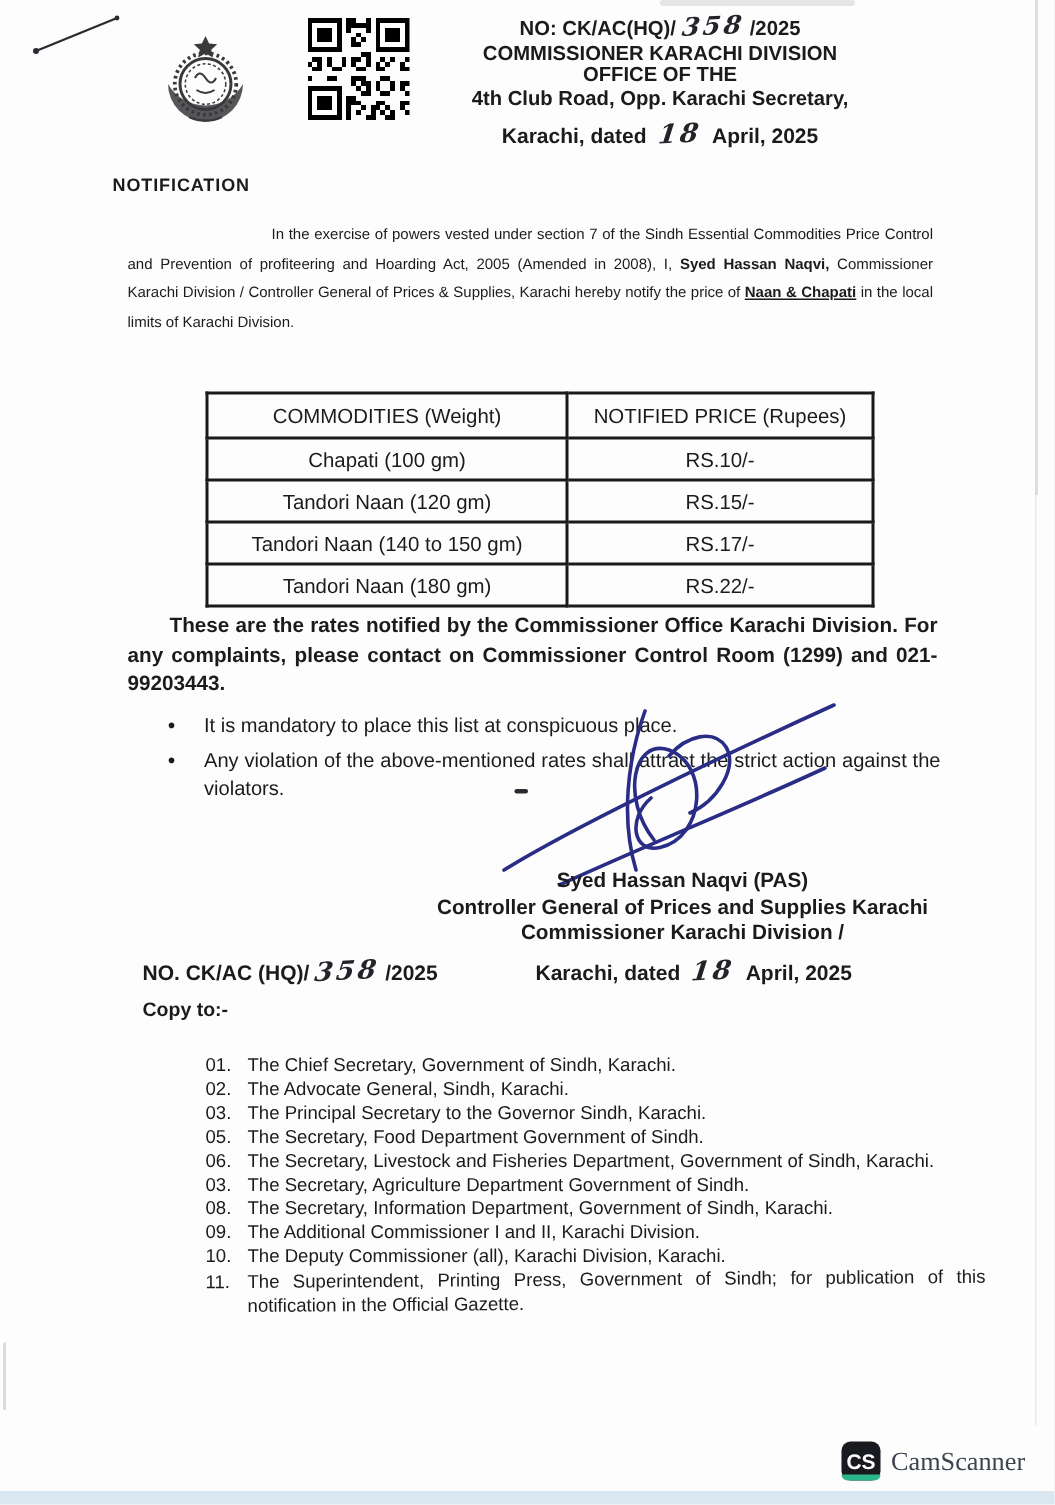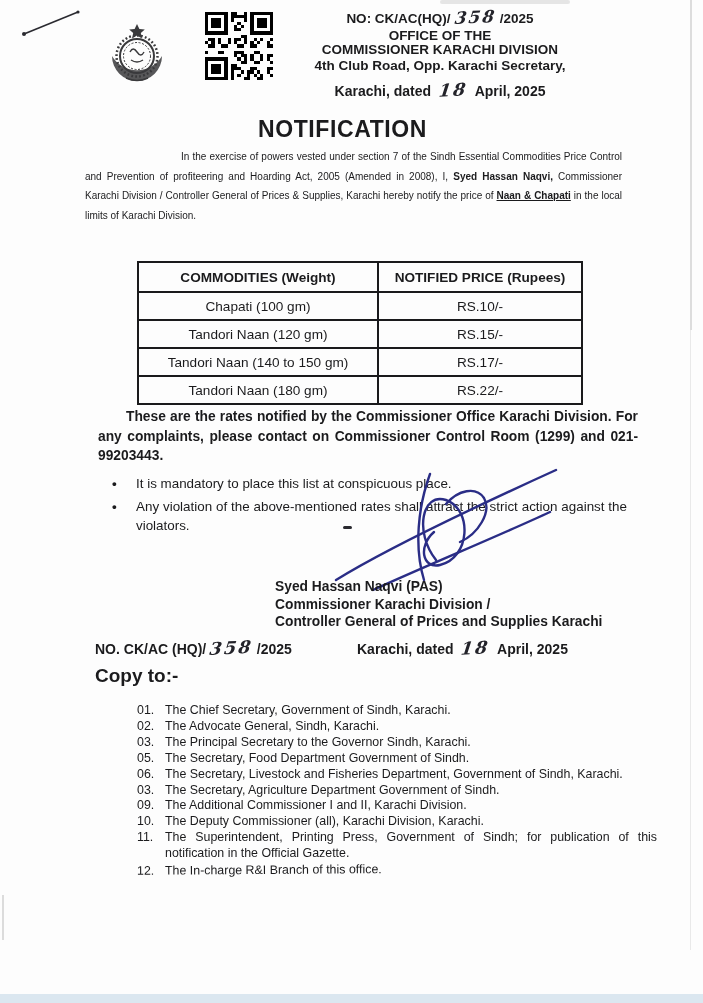--- a/index.html
+++ b/index.html
@@ -23,55 +23,55 @@
   .head-block{left:255px;top:10px;width:370px;text-align:center;font-weight:bold;font-size:13.5px;line-height:14.5px;}
   .head-no{margin-bottom:2px;}
   .head-addr{margin-top:1px;}
   .head-date{margin-top:10px;font-size:14px;}
   .hw{
     font-family:"DejaVu Serif",serif;font-style:italic;font-weight:600;
     display:inline-block;transform:skewX(-10deg) rotate(-3deg);
     font-size:1.25em;letter-spacing:2px;padding:0 4px;color:#23232a;
   }
 
-  .title{left:75px;top:116px;width:535px;text-align:center;font-weight:bold;
-    font-size:23px;letter-spacing:.6px;}
+  .title{left:75px;top:116px;width:535px;text-align:left;font-weight:bold;
+    font-size:12px;letter-spacing:.6px;}
 
   .para1{left:85px;top:147px;width:537px;font-size:10px;line-height:19.5px;
     text-align:justify;text-indent:96px;}
   .bold{font-weight:bold;}
   .bold-u{font-weight:bold;text-decoration:underline;}
 
   
   table.price{border-collapse:collapse;border:2.5px solid #151517;}
   table.price th,table.price td{
     border:2px solid #1a1a1c;text-align:center;font-size:13.6px;
     height:24px;padding:1px 8px;
   }
-  table.price th{font-weight:bold;height:26px;}
+  table.price th{font-weight:normal;height:26px;}
   .col1{width:222px;} .col2{width:186px;margin-top:36px;}
 
-  .para2{left:98px;top:407px;width:540px;font-size:13.8px;line-height:19.5px;
+  .para2{left:85px;top:407px;width:540px;font-size:13.8px;line-height:19.5px;
     font-weight:bold;text-align:justify;text-indent:28px;}
 
   .bullets{left:112px;top:474px;width:515px;font-size:13.4px;line-height:19px;
     list-style:none;margin:0;padding:0;}
   .bullets li{display:flex;margin-bottom:4px;}
   .bullets .b-dot{flex:none;width:24px;font-weight:bold;}
   .bullets .b-txt{flex:1;text-align:justify;}
 
   .signature{left:318px;top:462px;pointer-events:none;}
 
-  .signatory{left:275px;top:578px;width:360px;font-weight:bold;
+  .signatory{left:275px;top:578px;width:360px;text-align:center;font-weight:bold;
     font-size:13.8px;line-height:17.5px;}
 
   .refline{left:95px;top:638px;width:540px;font-weight:bold;font-size:14px;}
   .refline .date-part{position:absolute;left:262px;top:0;}
 
-  .copy-label{left:95px;top:665px;font-weight:bold;font-size:19px;}
+  .copy-label{left:95px;top:665px;font-weight:bold;font-size:13px;}
   .copy-list{left:120px;top:686px;width:520px;font-size:12.4px;line-height:15.9px;
     list-style:none;margin:17px;padding:0;}
   .copy-list li{display:flex;}
   .copy-list .num{flex:none;width:28px;}
   .copy-list .txt{flex:1;text-align:justify;}
   .copy-list li:nth-child(10){transform:rotate(-.4deg);}
   .copy-list li:nth-child(11){transform:rotate(-1deg);transform-origin:left bottom;}
 
   
   .pen-topleft{left:18px;top:4px;}
@@ -223,22 +223,22 @@
       <rect x="20" y="13" width="1" height="1" fill="#000"></rect>
       <rect x="20" y="15" width="1" height="1" fill="#000"></rect>
       <rect x="20" y="17" width="1" height="1" fill="#000"></rect>
       <rect x="20" y="19" width="1" height="1" fill="#000"></rect>
     </svg>
 
   <div class="abs head-block">
     <div class="head-no">
       <span>NO: CK/AC(HQ)/</span><span class="hw">358</span><span>/2025</span>
     </div>
+    <div>COMMISSIONER KARACHI DIVISION</div>
     <div>OFFICE OF THE</div>
-    <div>COMMISSIONER KARACHI DIVISION</div>
     <div class="head-addr">4th Club Road, Opp. Karachi Secretary,</div>
     <div class="head-date">
       <span>Karachi, dated</span>
       <span class="hw">18</span>
       <span>April, 2025</span>
     </div>
   </div>
 
   <div class="abs title">NOTIFICATION</div>
 
@@ -291,22 +291,22 @@
       <path d="M18 118 C 60 92 150 48 238 8"></path>
       <path d="M55 128 C 105 105 185 72 232 50"></path>
       <path d="M112 12 C 100 45 96 85 106 118"></path>
       <path d="M118 98 C 96 70 104 30 128 38 C 155 48 152 96 122 103 C 104 107 100 84 116 70"></path>
       <path d="M128 42 C 140 28 158 24 166 36 C 174 50 160 72 142 80"></path>
     </g>
   </svg>
 
   <div class="abs signatory">
     <div>Syed Hassan Naqvi (PAS)</div>
+    <div>Controller General of Prices and Supplies Karachi</div>
     <div>Commissioner Karachi Division /</div>
-    <div>Controller General of Prices and Supplies Karachi</div>
   </div>
 
   <div class="abs refline">
     <span>
       <span>NO. CK/AC (HQ)/</span><span class="hw">358</span><span>/2025</span>
     </span>
     <span class="date-part">
       <span>Karachi, dated</span>
       <span class="hw">18</span>
       <span>April, 2025</span>
@@ -333,31 +333,35 @@
       </li>
       <li>
         <span class="num">06.</span>
         <span class="txt">The Secretary, Livestock and Fisheries Department, Government of Sindh, Karachi.</span>
       </li>
       <li>
         <span class="num">03.</span>
         <span class="txt">The Secretary, Agriculture Department Government of Sindh.</span>
       </li>
       <li>
+        <span class="num">08.</span>
+        <span class="txt">The Secretary, Information Department, Government of Sindh, Karachi.</span>
+      </li>
+      <li>
         <span class="num">09.</span>
         <span class="txt">The Additional Commissioner I and II, Karachi Division.</span>
       </li>
       <li>
         <span class="num">10.</span>
         <span class="txt">The Deputy Commissioner (all), Karachi Division, Karachi.</span>
       </li>
       <li>
         <span class="num">11.</span>
         <span class="txt">The Superintendent, Printing Press, Government of Sindh; for publication of this notification in the Official Gazette.</span>
       </li>
-      <li>
-        <span class="num">12.</span>
-        <span class="txt">The In-charge R&amp;I Branch of this office.</span>
-      </li>
     </ol>
 
+  <div class="abs cs-footer">
+    <div class="cs-icon">CS</div>
+    <div class="cs-text">CamScanner</div>
+  </div>
 
 </div>
 
 </body></html>

